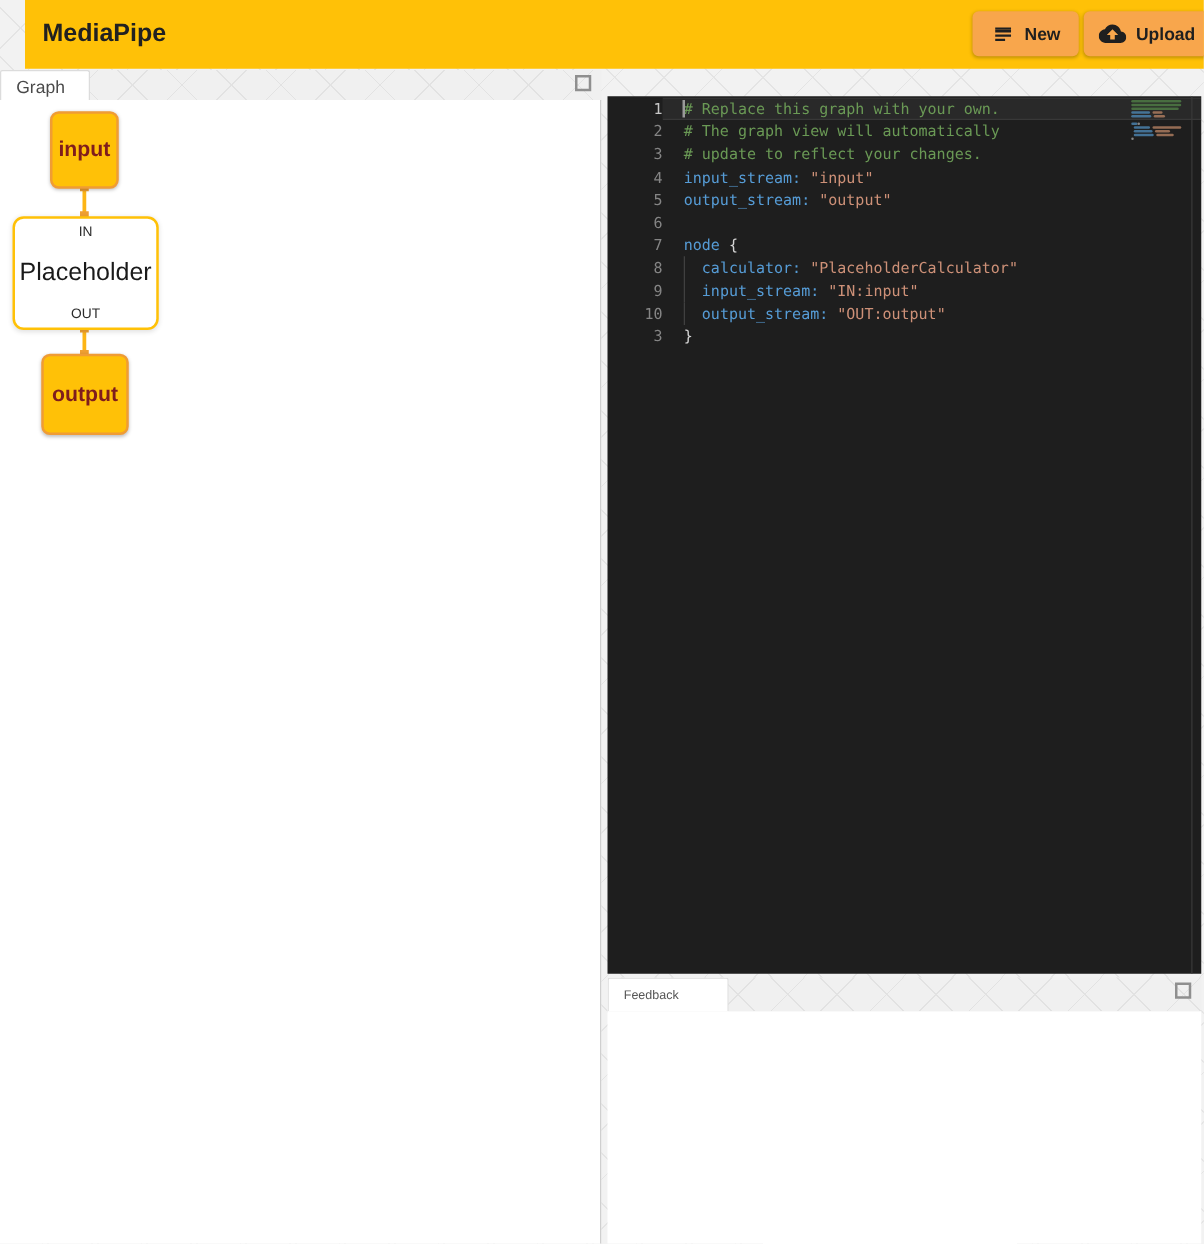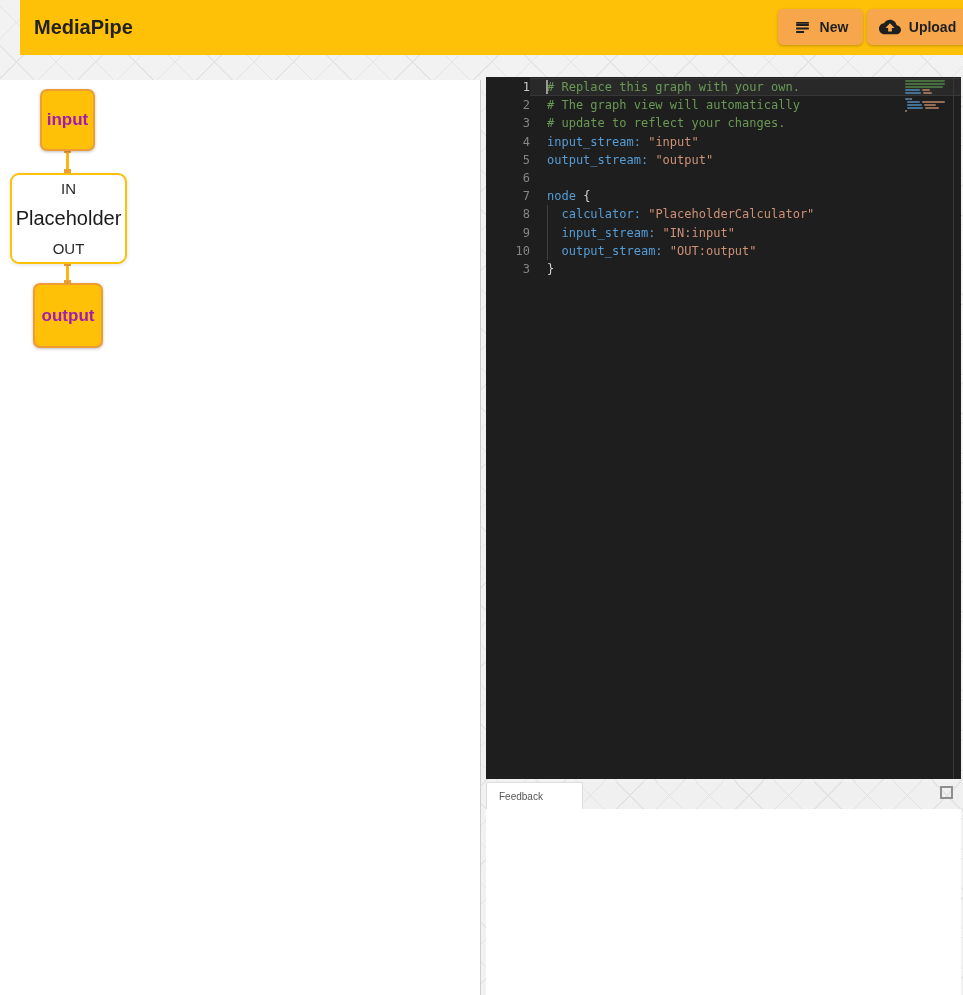--- a/index.html
+++ b/index.html
@@ -37,28 +37,28 @@
   .max-icon{position:absolute;right:8px;top:4px;width:9px;height:9px;
     border:2px solid #8f8f8f;background:transparent;cursor:pointer;}
   .panel-body{position:absolute;left:0;right:0;bottom:0;background:#fff;}
   
   .graph-panel{left:0;top:56px;width:481px;height:939px;}
   .graph-panel .tabbar{height:24px;}
   .graph-panel .tab{width:72px;}
   .graph-panel .panel-body{top:24px;border-right:1px solid #cfcfcf;}
   .stream-node{position:absolute;background:var(--node-fill);border:2px solid var(--node-border);
     border-radius:7px;box-sizing:border-box;display:flex;align-items:center;justify-content:center;
-    font-size:17px;font-weight:bold;color:#a21caf;box-shadow:0 1px 3px rgba(0,0,0,0.25);cursor:pointer;}
+    font-size:17px;font-weight:bold;color:#7f1d1d;box-shadow:0 1px 3px rgba(0,0,0,0.25);cursor:pointer;}
   .node-input{left:40px;top:9px;width:55px;height:62px;}
   .node-output{left:33px;top:203px;width:70px;height:65px;}
   .calc-node{position:absolute;left:10px;top:93px;width:117px;height:91px;box-sizing:border-box;
     background:#fff;border:2px solid var(--node-fill);border-radius:9px;
     box-shadow:0 1px 4px rgba(0,0,0,0.12);display:flex;flex-direction:column;
     align-items:center;justify-content:space-between;padding:5px 0;cursor:pointer;}
-  .port-label{font-size:15px;color:#2b2b2b;}
+  .port-label{font-size:11px;color:#2b2b2b;}
   .calc-label{font-size:20px;font-weight:500;color:#1a1a1a;}
   .edge-line{position:absolute;left:66px;width:3px;background:var(--connector-line);}
   .edge-line.e1{top:70px;height:24px;}
   .edge-line.e2{top:182px;height:24px;}
   .port-dot{position:absolute;left:64px;width:7px;height:7px;background:var(--connector-port);}
   .d1{top:66px;} .d2{top:89px;} .d3{top:179px;} .d4{top:200px;}
   
   .editor-panel{left:486px;top:56px;width:475px;height:723px;}
   .editor-panel .tabbar{height:21px;}
   .editor-panel .tab{width:72px;font-size:13.5px;}
@@ -103,20 +103,26 @@
     <span>
       <svg width="22" height="22" viewBox="0 0 24 24">
           <path fill="#1f1f1f" d="M19.35 10.04C18.67 6.59 15.64 4 12 4 9.11 4 6.6 5.64 5.35 8.04 2.34 8.36 0 10.91 0 14c0 3.31 2.69 6 6 6h13c2.76 0 5-2.24 5-5 0-2.64-2.05-4.78-4.65-4.96zM14 13v4h-4v-4H7l5-5 5 5h-3z"></path>
         </svg>
     </span>
     <span>Upload</span>
   </button>
 </div>
 
 <div class="panel graph-panel">
+  <div class="tabbar">
+    <div class="tab">
+      <span>Graph</span>
+    </div>
+    <span class="max-icon"></span>
+  </div>
   <div class="panel-body">
     <div class="edge-line e1"></div>
     <div class="edge-line e2"></div>
     <span class="port-dot d1"></span>
     <span class="port-dot d2"></span>
     <span class="port-dot d3"></span>
     <span class="port-dot d4"></span>
 
     <div class="stream-node node-input">
       <span>input</span>

